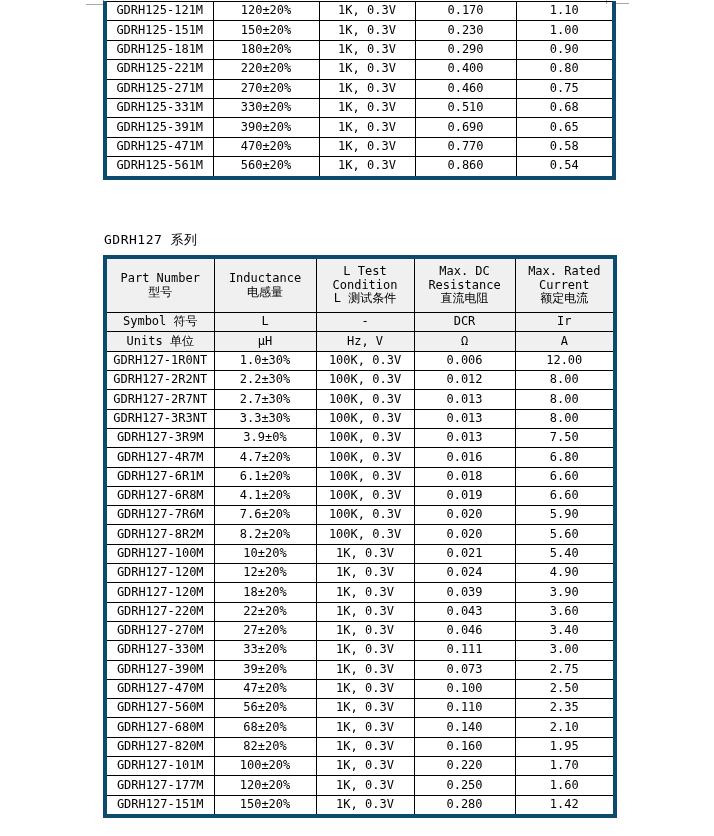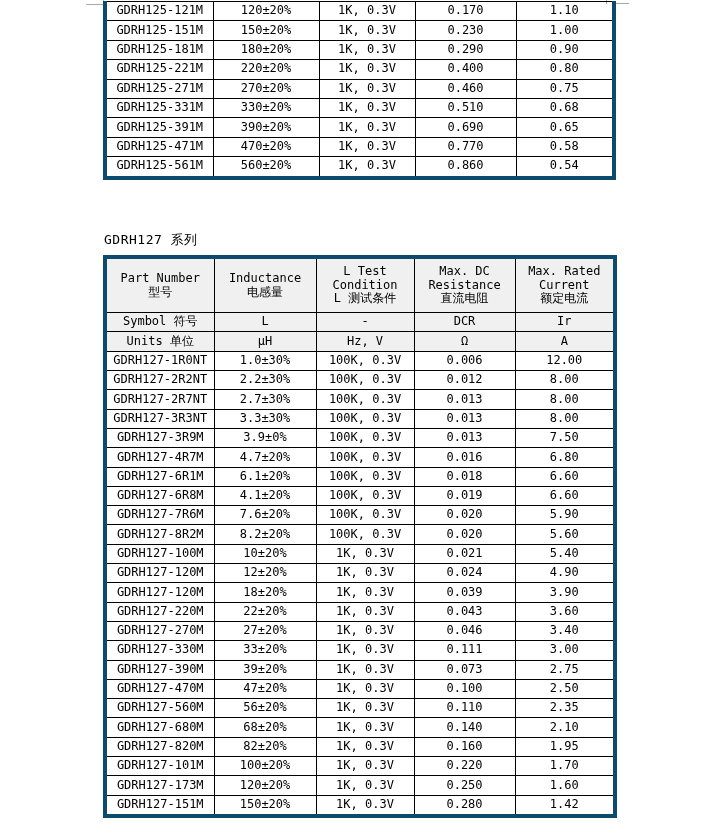--- a/index.html
+++ b/index.html
@@ -335,21 +335,21 @@
           <td>1.95</td>
         </tr>
         <tr>
           <td>GDRH127-101M</td>
           <td>100±20%</td>
           <td>1K, 0.3V</td>
           <td>0.220</td>
           <td>1.70</td>
         </tr>
         <tr>
-          <td>GDRH127-173M</td>
+          <td>GDRH127-177M</td>
           <td>120±20%</td>
           <td>1K, 0.3V</td>
           <td>0.250</td>
           <td>1.60</td>
         </tr>
         <tr>
           <td>GDRH127-151M</td>
           <td>150±20%</td>
           <td>1K, 0.3V</td>
           <td>0.280</td>

